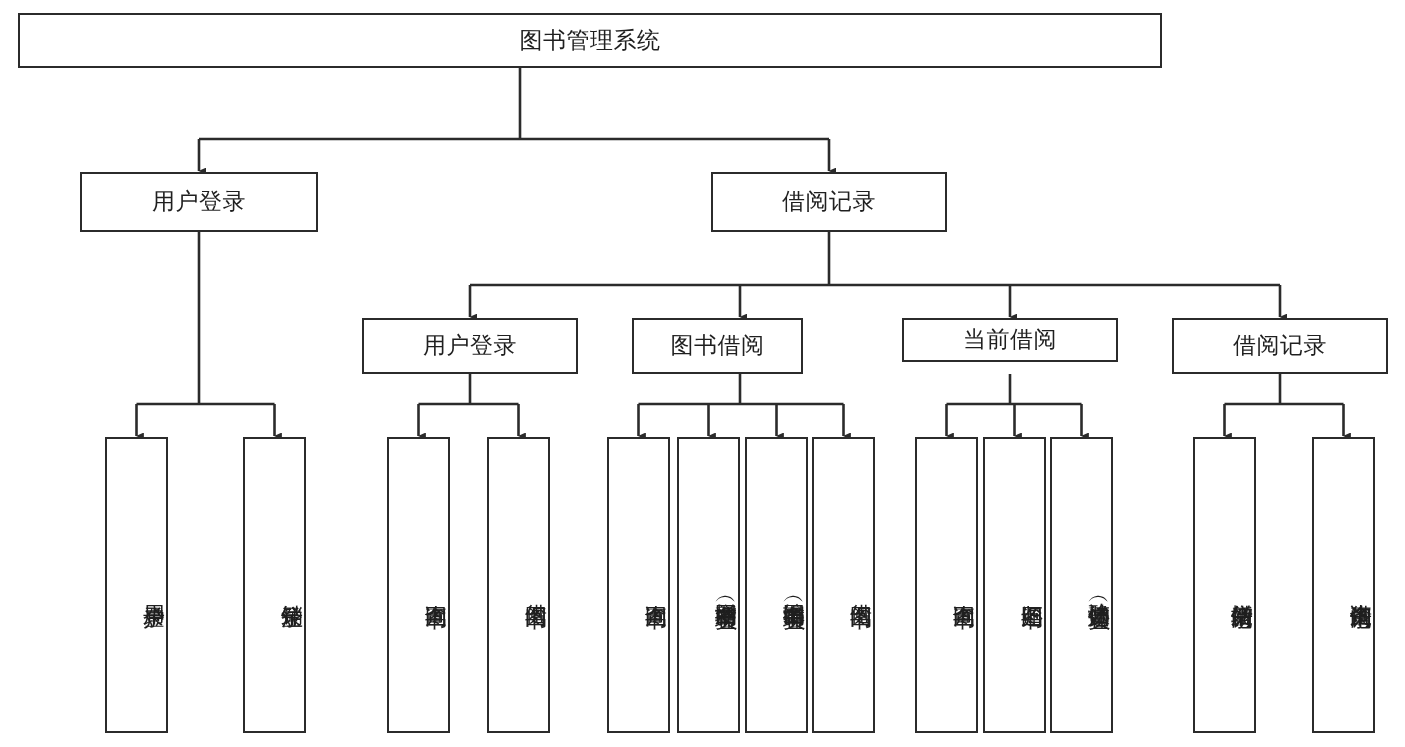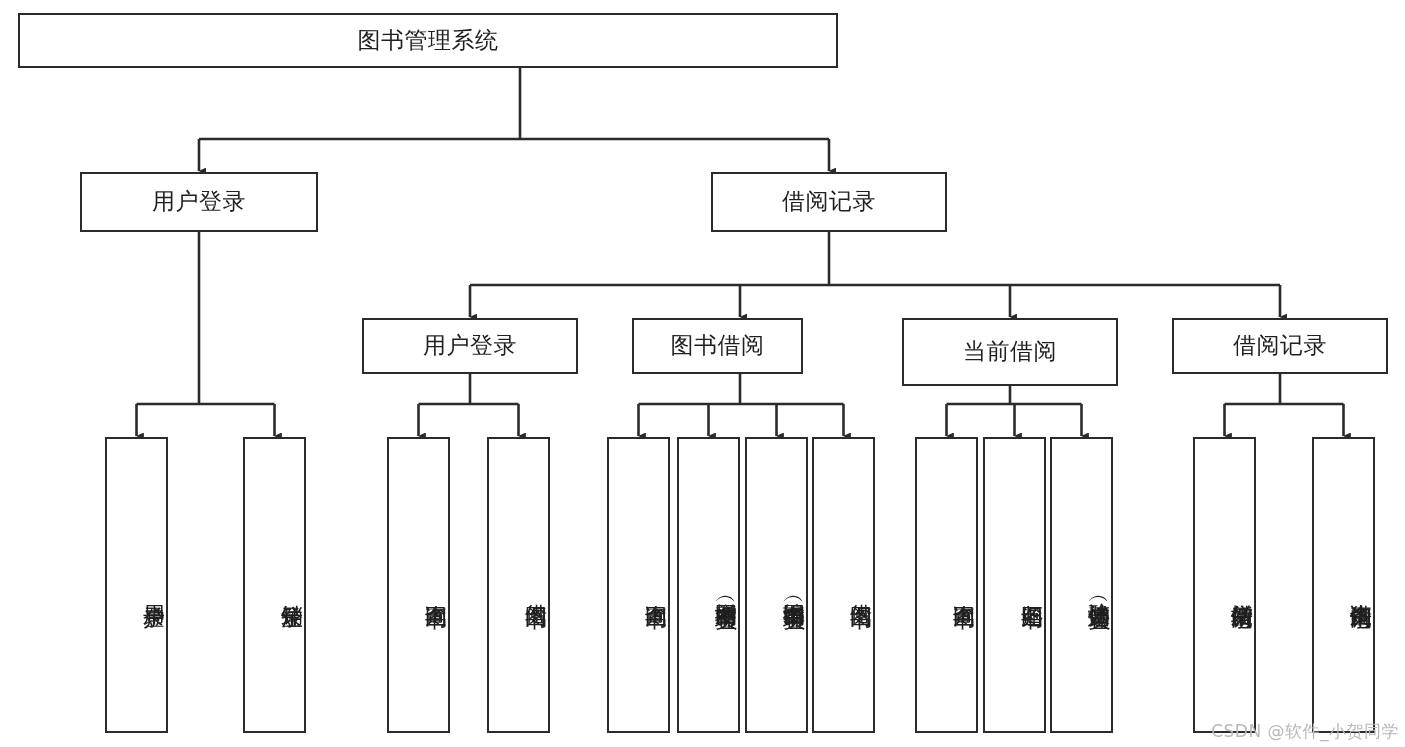--- a/index.html
+++ b/index.html
@@ -107,36 +107,36 @@
         <path d="M1014.5,404 L1014.5,436" marker-end="url(#arrowhead)"></path>
         <path d="M1081.5,404 L1081.5,436" marker-end="url(#arrowhead)"></path>
         <path d="M1280,374 L1280,404"></path>
         <path d="M1224.5,404 L1343.5,404"></path>
         <path d="M1224.5,404 L1224.5,436" marker-end="url(#arrowhead)"></path>
         <path d="M1343.5,404 L1343.5,436" marker-end="url(#arrowhead)"></path>
       </g>
   </svg>
 
   <div id="nodes-layer">
-      <div class="node horiz" style="left: 18px; top: 13px; width: 820px; height: 55px;">
+      <div class="node horiz" style="left: 18px; top: 13px; width: 1144px; height: 55px;">
         <span class="node-label">图书管理系统</span>
       </div>
       <div class="node horiz" style="left: 80px; top: 172px; width: 238px; height: 60px;">
         <span class="node-label">用户登录</span>
       </div>
       <div class="node horiz" style="left: 711px; top: 172px; width: 236px; height: 60px;">
         <span class="node-label">借阅记录</span>
       </div>
       <div class="node horiz" style="left: 362px; top: 318px; width: 216px; height: 56px;">
         <span class="node-label">用户登录</span>
       </div>
       <div class="node horiz" style="left: 632px; top: 318px; width: 171px; height: 56px;">
         <span class="node-label">图书借阅</span>
       </div>
-      <div class="node horiz" style="left: 902px; top: 318px; width: 216px; height: 68px;">
+      <div class="node horiz" style="left: 902px; top: 318px; width: 216px; height: 44px;">
         <span class="node-label">当前借阅</span>
       </div>
       <div class="node horiz" style="left: 1172px; top: 318px; width: 216px; height: 56px;">
         <span class="node-label">借阅记录</span>
       </div>
       <div class="node vert" style="left: 105px; top: 437px; width: 63px; height: 296px;">
         <span class="node-label">用户登录</span>
       </div>
       <div class="node vert" style="left: 243px; top: 437px; width: 63px; height: 296px;">
         <span class="node-label">注销登录</span>
@@ -169,14 +169,13 @@
         <span class="node-label">确认归还（管理员）</span>
       </div>
       <div class="node vert" style="left: 1193px; top: 437px; width: 63px; height: 296px;">
         <span class="node-label">新增借阅记录</span>
       </div>
       <div class="node vert" style="left: 1312px; top: 437px; width: 63px; height: 296px;">
         <span class="node-label">查询借阅记录</span>
       </div>
     </div>
 
-  <div id="watermark">CSDN @软件_小贺同学</div>
 </div>
 
 </body></html>

